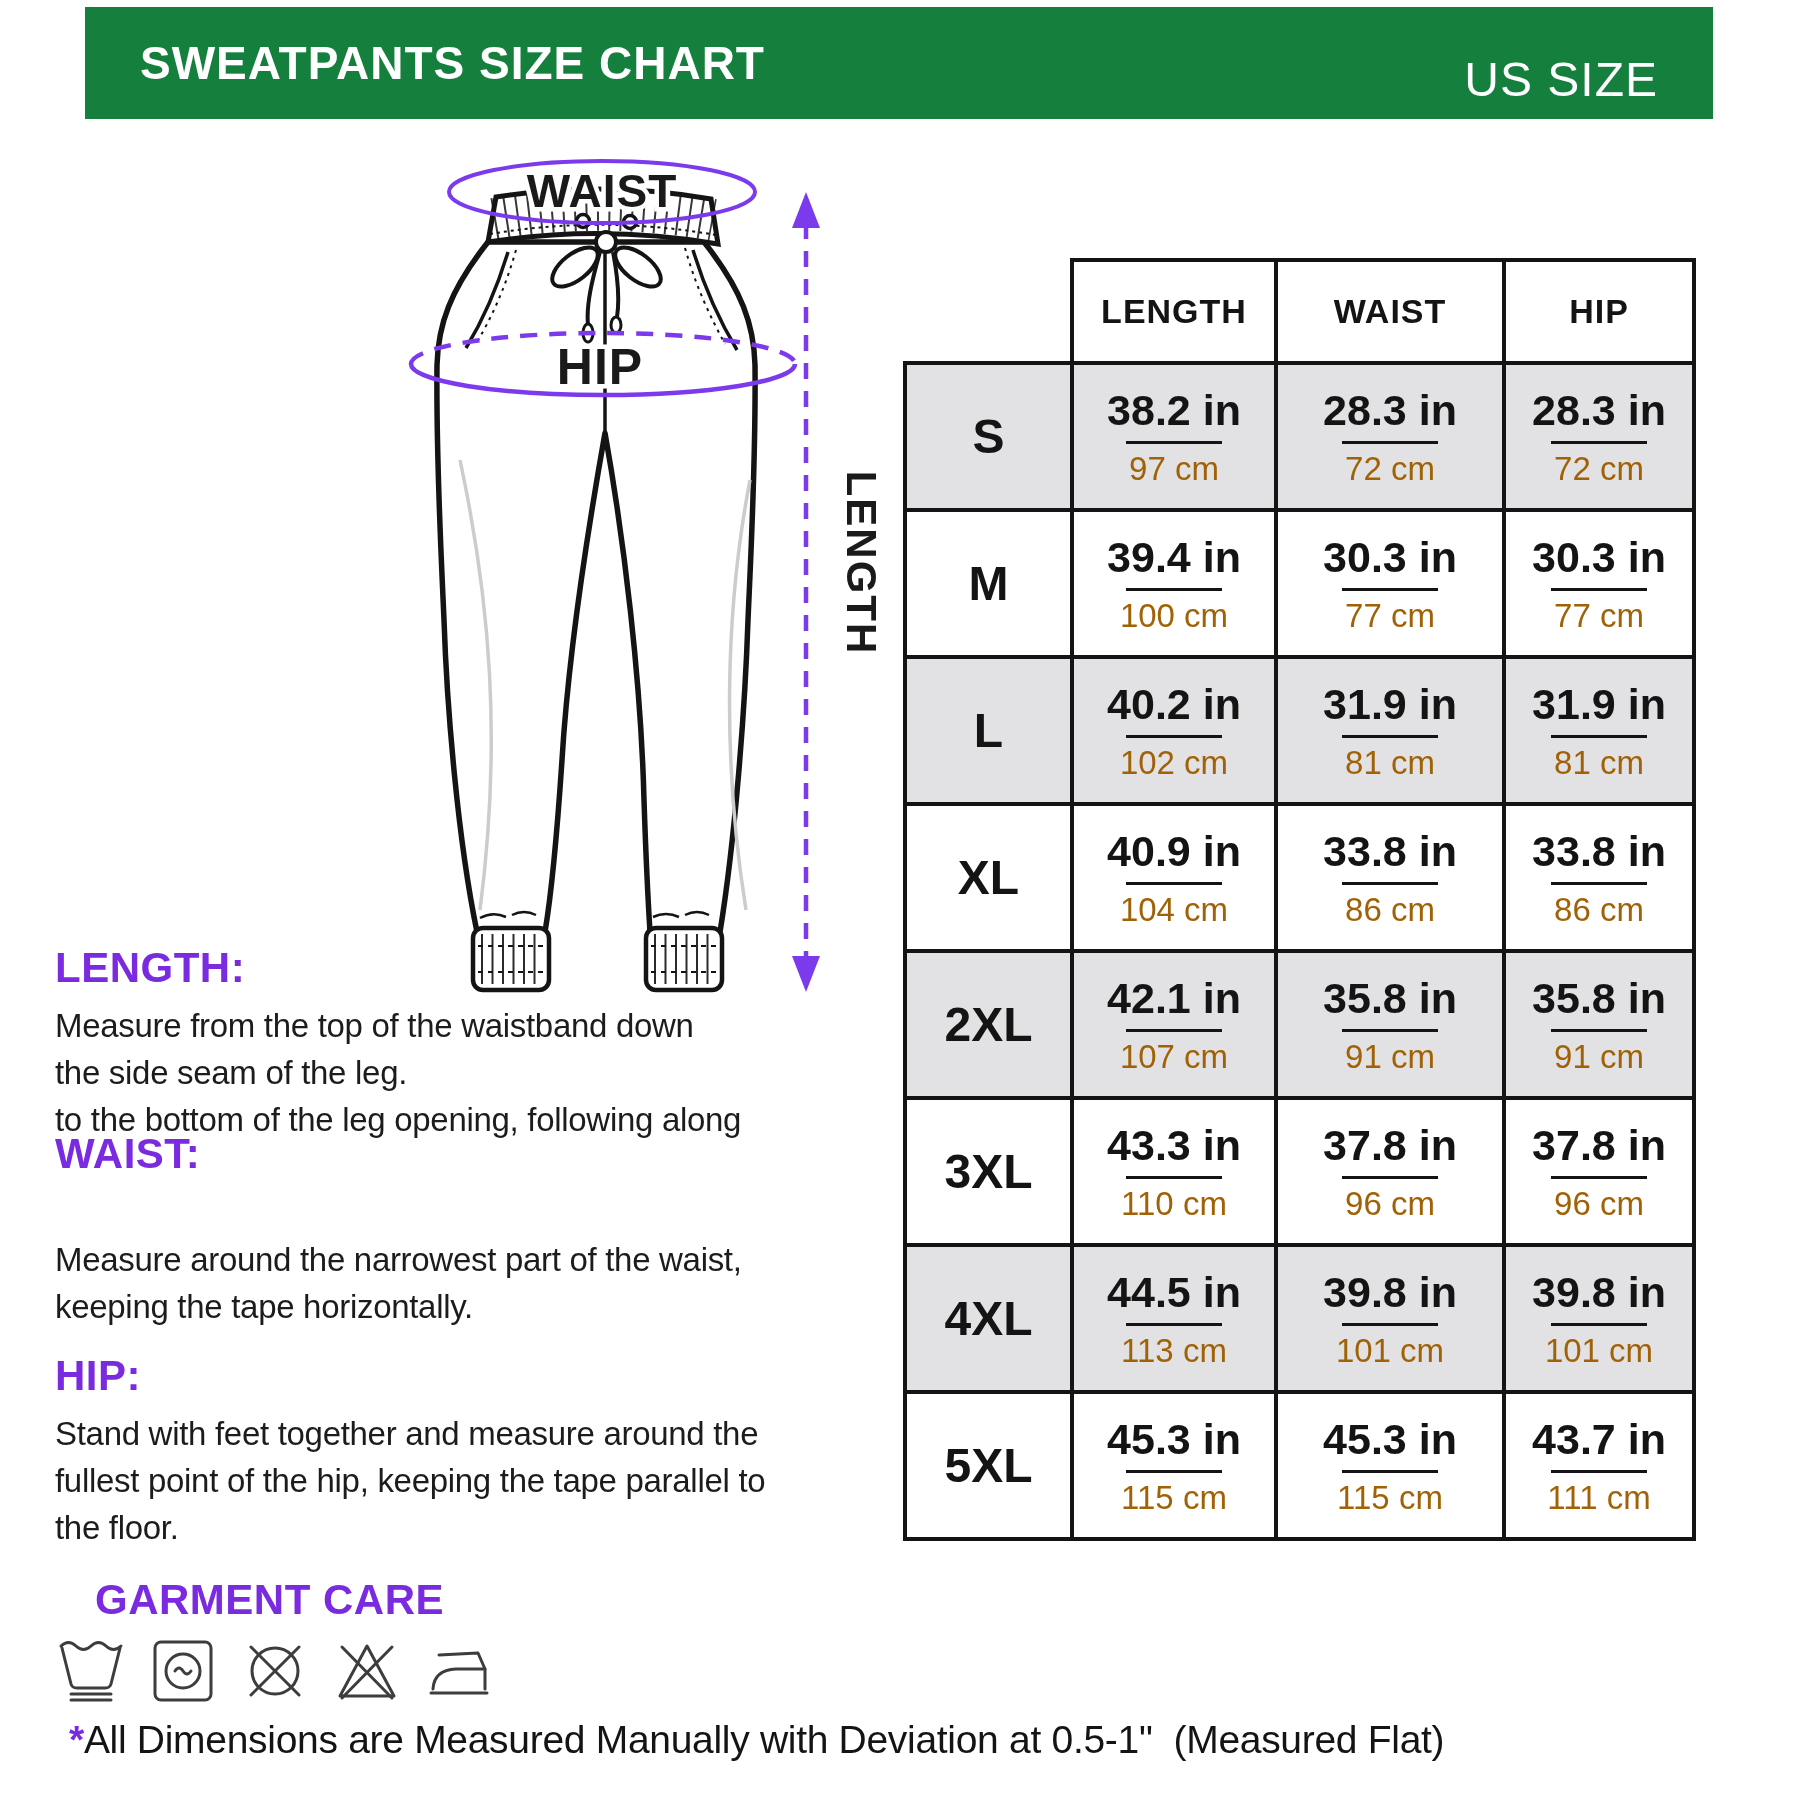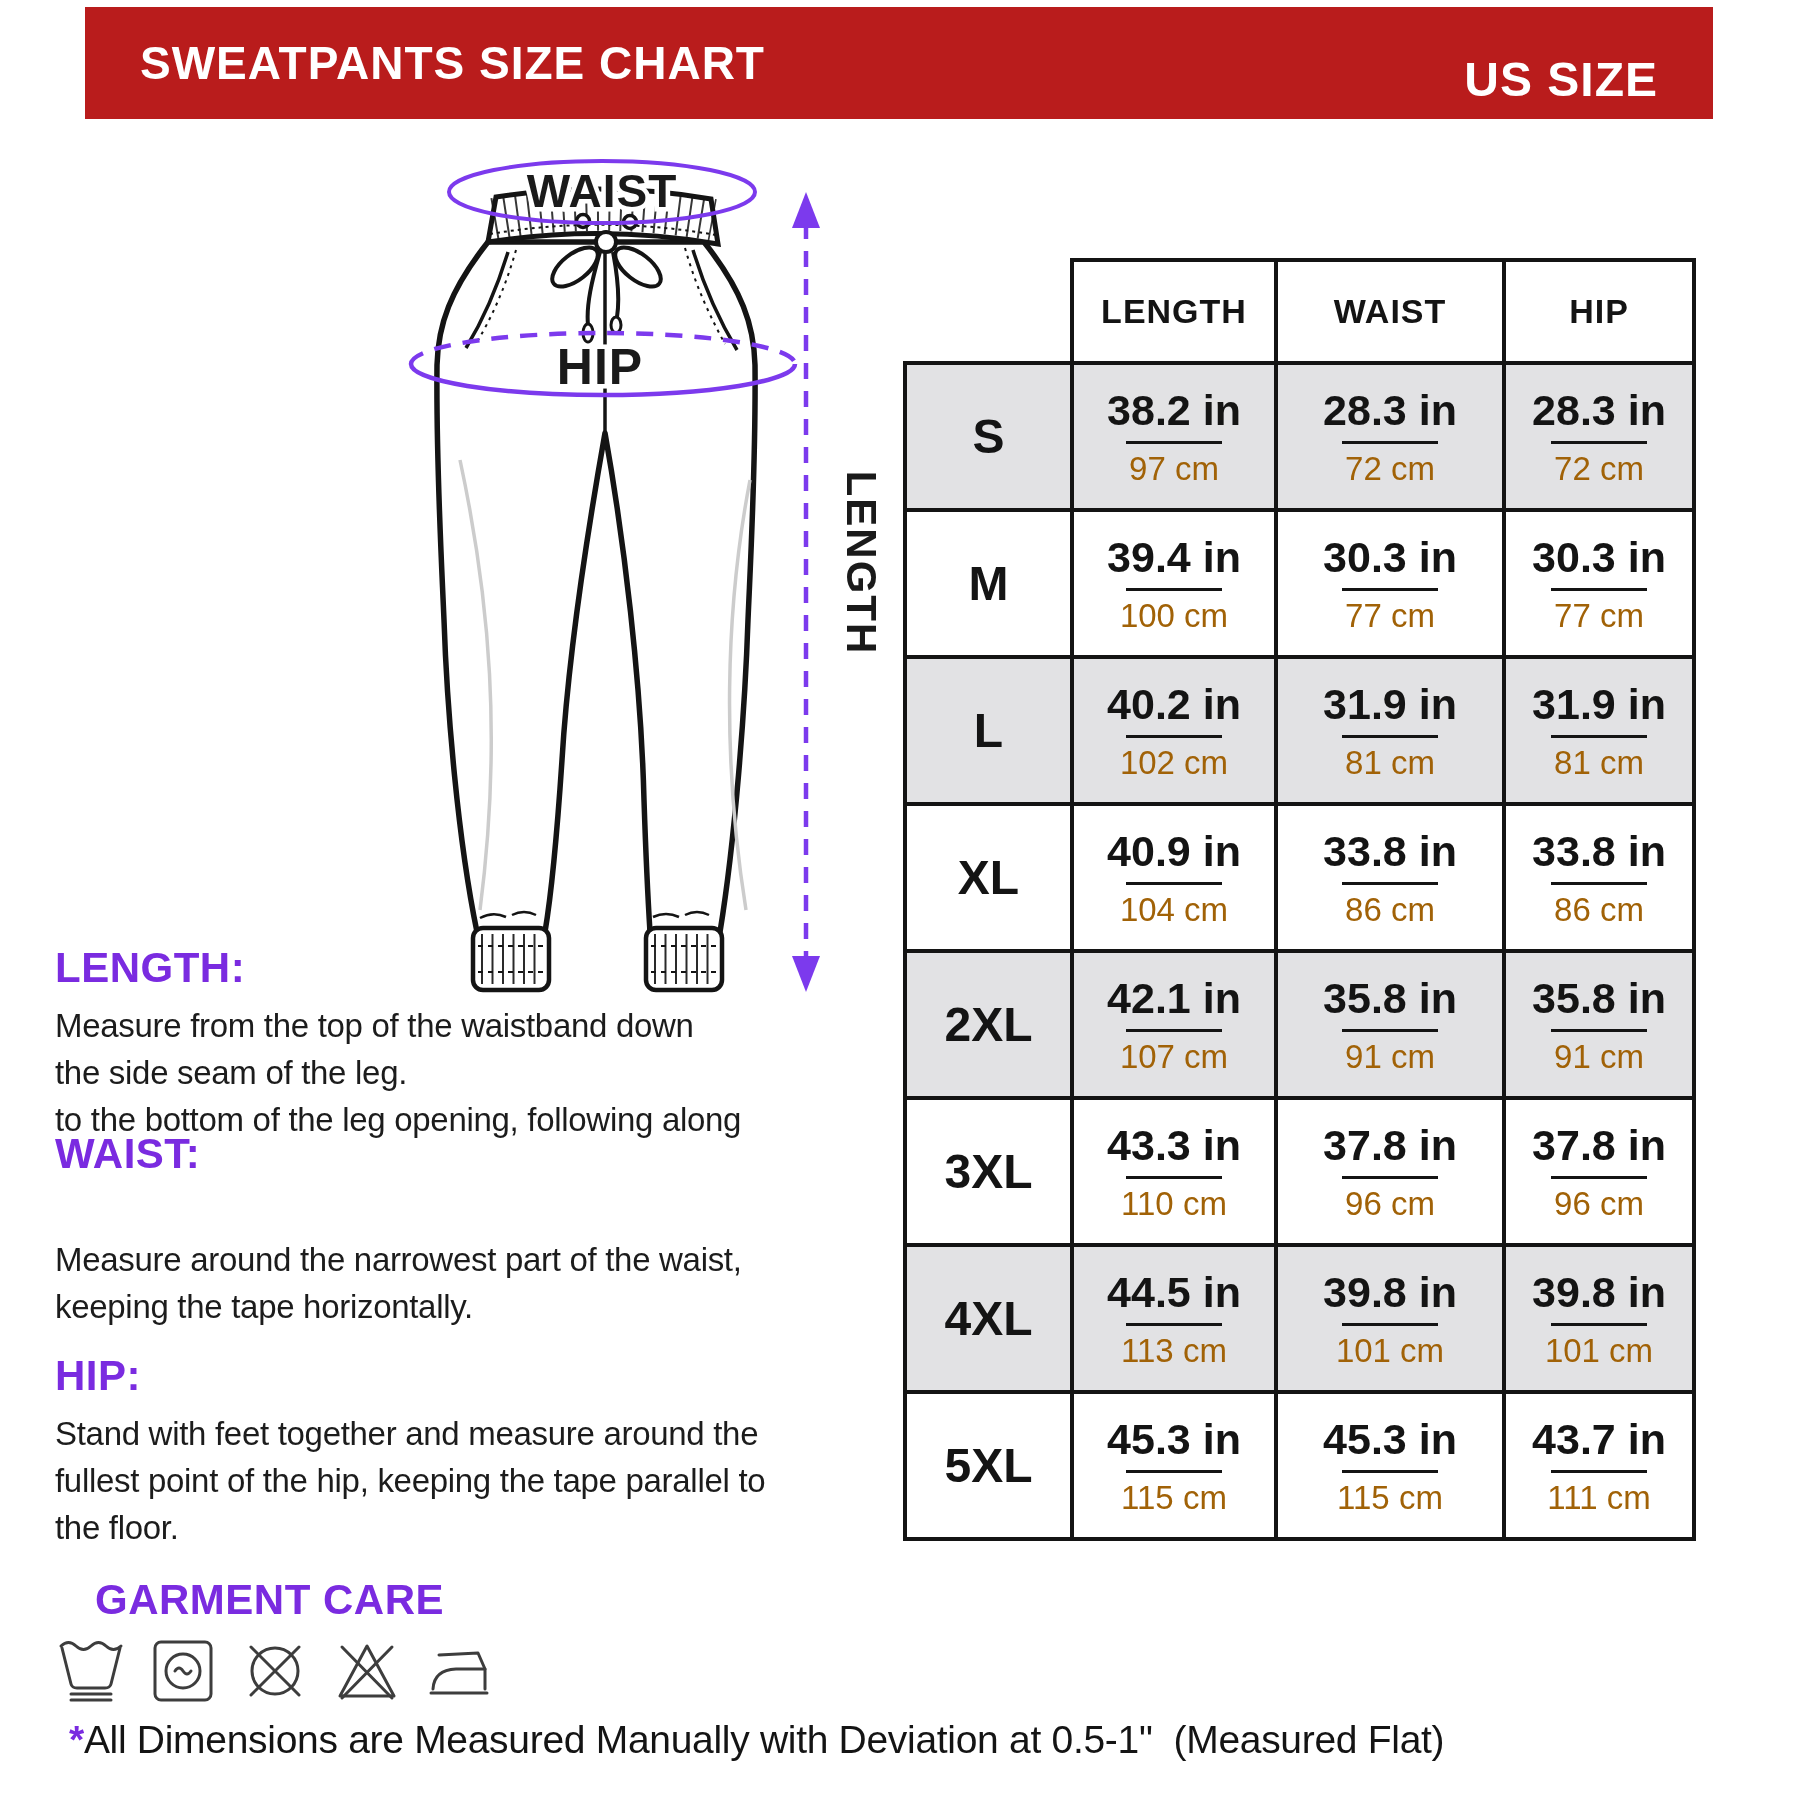--- a/index.html
+++ b/index.html
@@ -1,24 +1,24 @@
 <!DOCTYPE html>
 <html><head>
 <meta charset="utf-8">
 <style>
   html,body{margin:0;padding:0;background:#ffffff;}
   body{width:1800px;height:1800px;position:relative;overflow:hidden;
        font-family:"Liberation Sans",sans-serif;color:#191919;}
 
   
   .topbar{position:absolute;left:85px;top:7px;width:1628px;height:112px;
-          background:#b91c1c;display:flex;align-items:center;
+          background:#15803d;display:flex;align-items:center;
           justify-content:space-between;padding:0 55px;box-sizing:border-box;}
   .topbar .title{color:#fff;font-size:46px;font-weight:bold;letter-spacing:1px;}
-  .topbar .region{color:#fff;font-size:48px;font-weight:bold;letter-spacing:1px;margin-top:32px;}
+  .topbar .region{color:#fff;font-size:48px;font-weight:normal;letter-spacing:1px;margin-top:32px;}
 
   
   .pants{position:absolute;left:150px;top:120px;width:760px;height:900px;}
 
   
   table.size-table{position:absolute;left:903px;top:258px;border-collapse:collapse;
                    table-layout:fixed;}
   .size-table th,.size-table td{border:4px solid #141414;text-align:center;
                    vertical-align:middle;padding:0;}
   .size-table thead tr{height:103px;}

